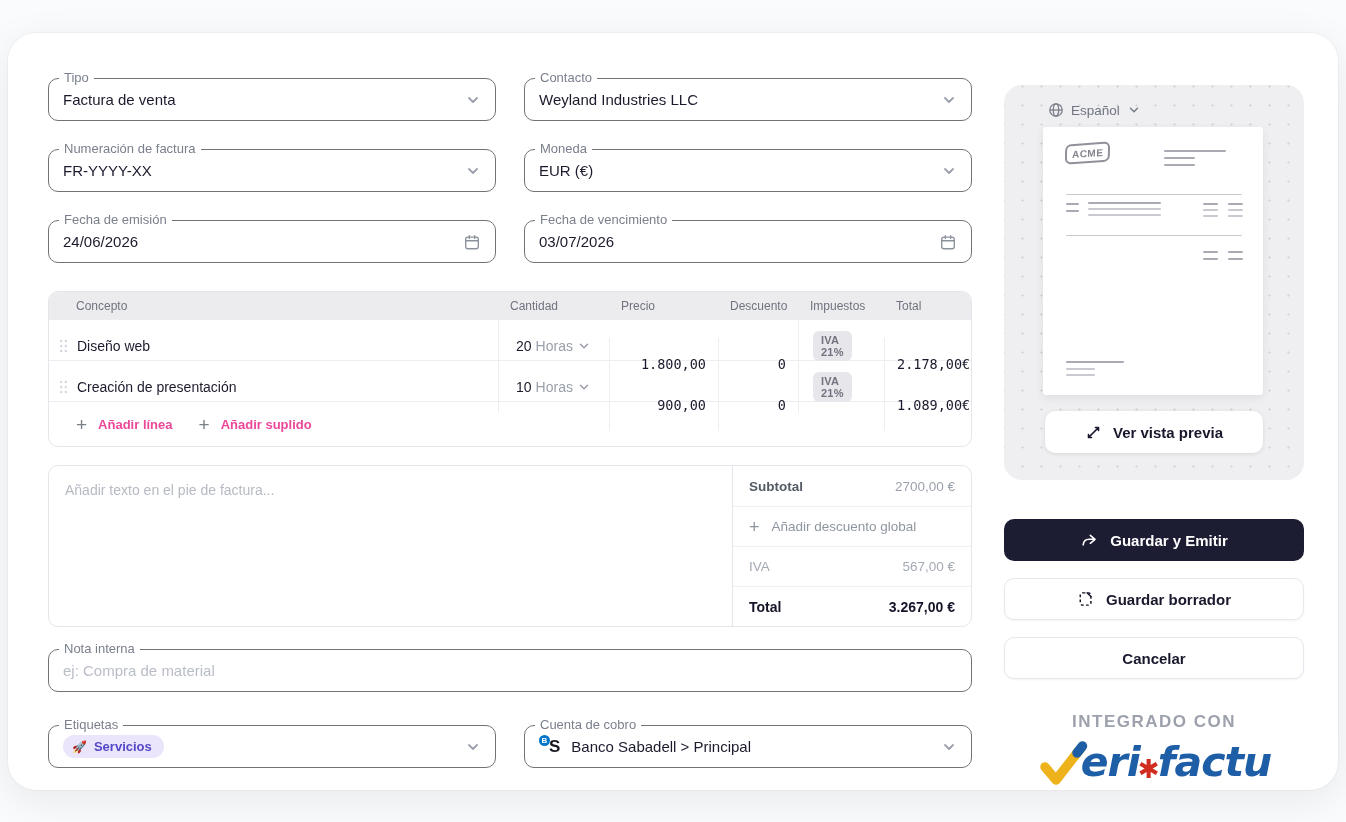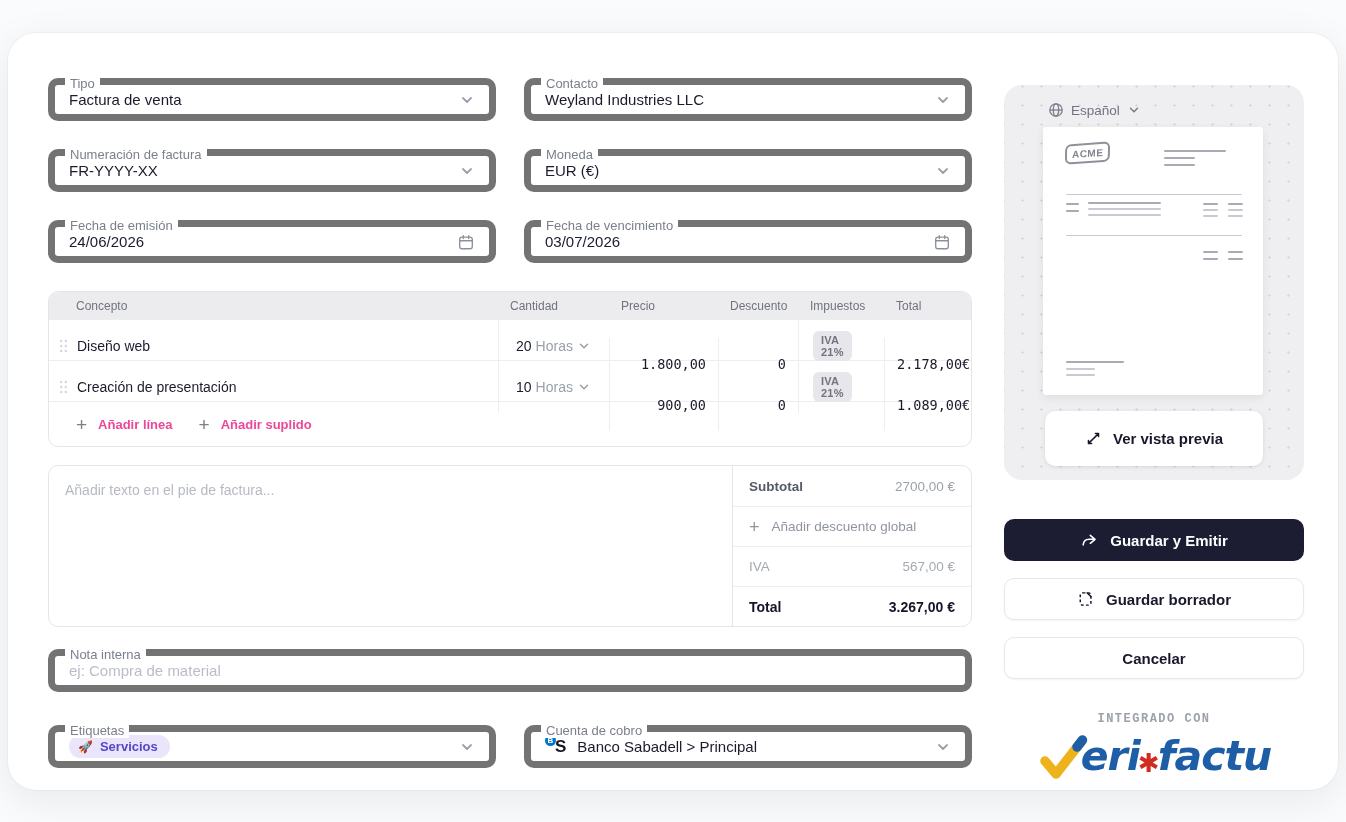--- a/index.html
+++ b/index.html
@@ -16,21 +16,21 @@
     background:#ffffff; border-radius:28px;
     box-shadow: 0 10px 40px rgba(16,24,40,.08), 0 0 0 1px rgba(16,24,40,.03);
   }
   .content { display:flex; padding:45px 0 0 40px; }
   .form-col { width:924px; }
   .side-col { width:300px; margin-left:32px; margin-top:7px; }
 
   
   .grid2 { display:grid; grid-template-columns:1fr 1fr; gap:28px; margin-bottom:28px; }
   .field {
-    position:relative; height:43px; border:7px solid #737373; border-radius:10px;
+    position:relative; height:43px; border:1px solid #737373; border-radius:10px;
     background:#fff; display:flex; align-items:center; padding:0 14px; cursor:pointer;
   }
   .field-label {
     position:absolute; top:-9px; left:10px; background:#fff; padding:0 5px;
     font-size:13px; color:#7a7f8c; white-space:nowrap;
   }
   .field-value { font-size:15px; color:#1b1b2d; flex:1; display:flex; align-items:center; gap:9px;}
   .field-value.placeholder { color:#b9bdc7; }
   .chev { flex:none; }
   svg { display:block; }
@@ -84,32 +84,32 @@
     background:#efeff2;
     background-image: radial-gradient(circle, #d9d9de 1.1px, transparent 1.1px);
     background-size: 19px 19px; background-position: 9px 11px;
   }
   .lang-row { position:absolute; top:17px; left:44px; display:flex; align-items:center; gap:7px; cursor:pointer;}
   .lang-label { font-size:13.5px; color:#6f7480; }
   .doc-card { position:absolute; top:42px; left:39px; width:220px; height:268px; background:#fff; border-radius:3px; box-shadow:0 3px 10px rgba(0,0,0,.07); }
   .acme { position:absolute; top:16px; left:22px; border:2px solid #90909a; border-radius:6px; padding:3px 5px 2px; transform:rotate(-4deg) skewX(-5deg); color:#84848e; font-weight:900; font-size:10px; letter-spacing:.5px; box-shadow: inset 0 0 0 2px #fff;}
   .ph { position:absolute; background:#a9aab3; height:2px; border-radius:1px;}
   .ph.light { background:#c9cad1; }
-  .preview-btn { position:absolute; top:326px; left:41px; width:218px; height:55px; background:#fff; border:none; border-radius:10px; box-shadow:0 1px 4px rgba(0,0,0,.1); display:flex; align-items:center; justify-content:center; gap:11px; cursor:pointer; font-family:inherit;}
+  .preview-btn { position:absolute; top:326px; left:41px; width:218px; height:42px; background:#fff; border:none; border-radius:10px; box-shadow:0 1px 4px rgba(0,0,0,.1); display:flex; align-items:center; justify-content:center; gap:11px; cursor:pointer; font-family:inherit;}
   .preview-btn .lbl { font-size:15px; font-weight:700; color:#18182c; }
 
   .btn { width:300px; height:42px; border-radius:10px; display:flex; align-items:center; justify-content:center; gap:11px; cursor:pointer; font-family:inherit; border:none; }
   .btn .lbl { font-size:15px; font-weight:700; }
   .btn-dark { margin-top:39px; background:#1c1c33; }
   .btn-dark .lbl { color:#ffffff; }
   .btn-light { margin-top:17px; background:#fff; border:1px solid #e6e8ee; box-shadow:0 1px 2px rgba(16,24,40,.05); }
   .btn-light .lbl { color:#18182c; }
 
   .integration { margin-top:33px; text-align:center; }
-  .integration-caption { font-size:12px; font-weight:700; color:#9ca1ac; letter-spacing:1.5px;font-family:Liberation Mono, monospace; }
+  .integration-caption { font-size:17px; font-weight:700; color:#9ca1ac; letter-spacing:1.5px; }
   .vf-logo { margin-top:4px; display:flex; align-items:center; justify-content:center; }
   .vf-text { font-family:"DejaVu Sans", sans-serif; font-style:italic; font-weight:bold; font-size:41px; color:#1d5ea6; letter-spacing:-1px; line-height:1; }
   .vf-check { margin-right:-8px; margin-top:4px; }
   .vf-ast { font-style:normal; color:#d02c20; font-size:26px; letter-spacing:0; vertical-align:-2px; margin:0 -2px; }
 </style>
 </head>
 <body>
 
 <div class="card">
   <div class="content">

